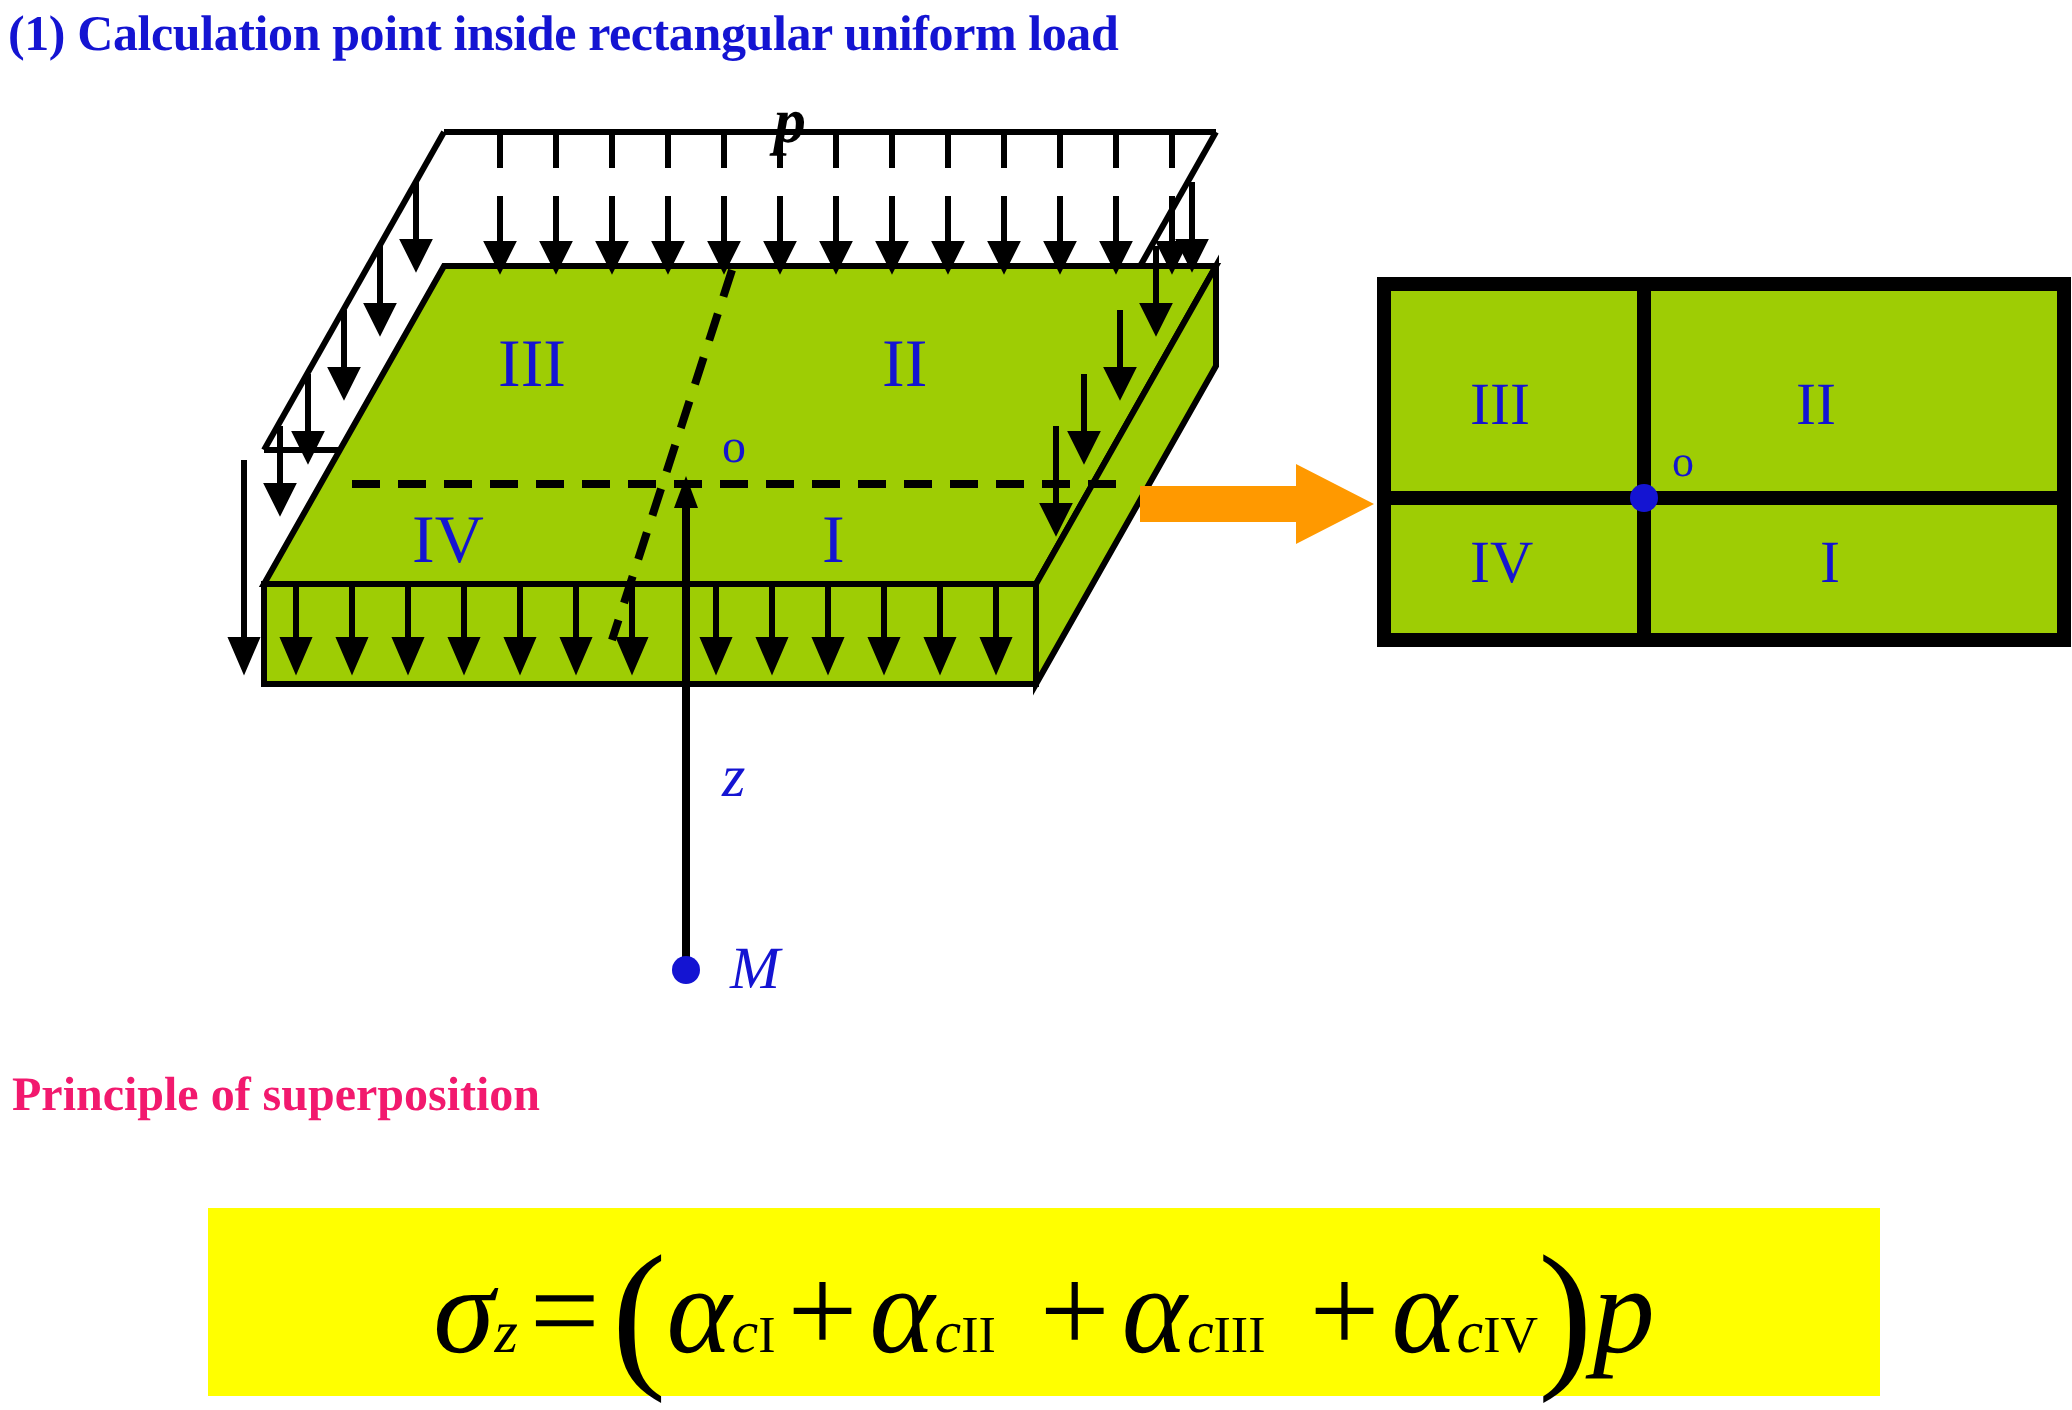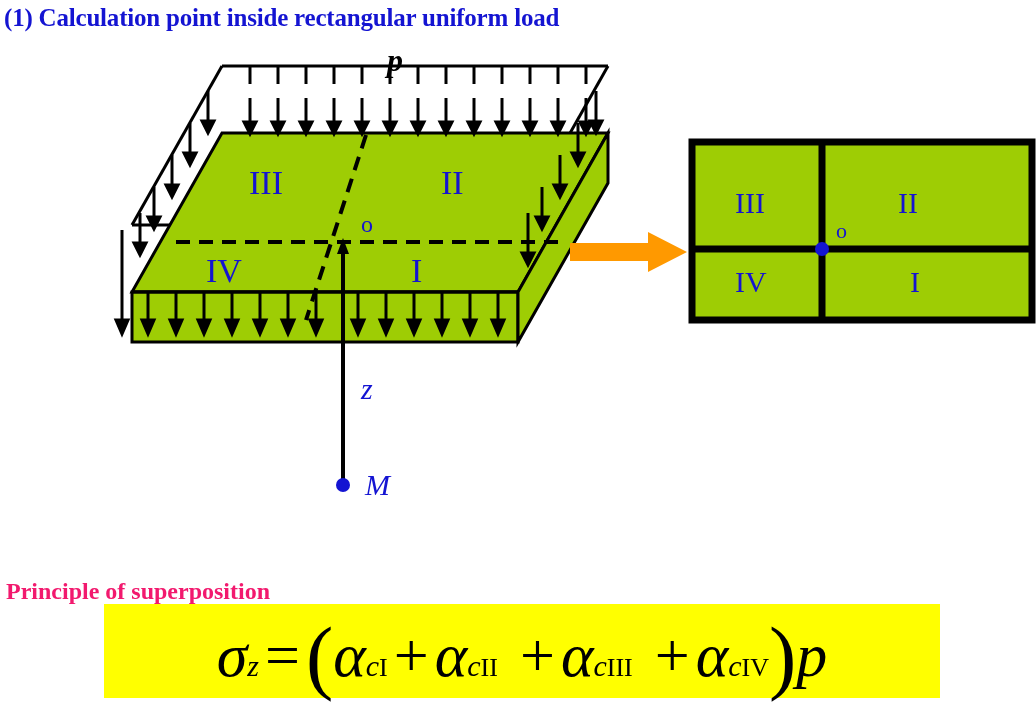--- a/index.html
+++ b/index.html
@@ -33,21 +33,20 @@
   }
   #principle {
     position: absolute;
     left: 6px;
     top: 535px;
     font-family: "Liberation Serif", serif;
     font-weight: bold;
     font-size: 24px;
     color: #f2196e;
     white-space: nowrap;
-    margin-top: 43px;
   }
   #formula-box {
     position: absolute;
     left: 104px;
     top: 604px;
     width: 836px;
     height: 94px;
     background: #ffff00;
     display: flex;
     align-items: center;

